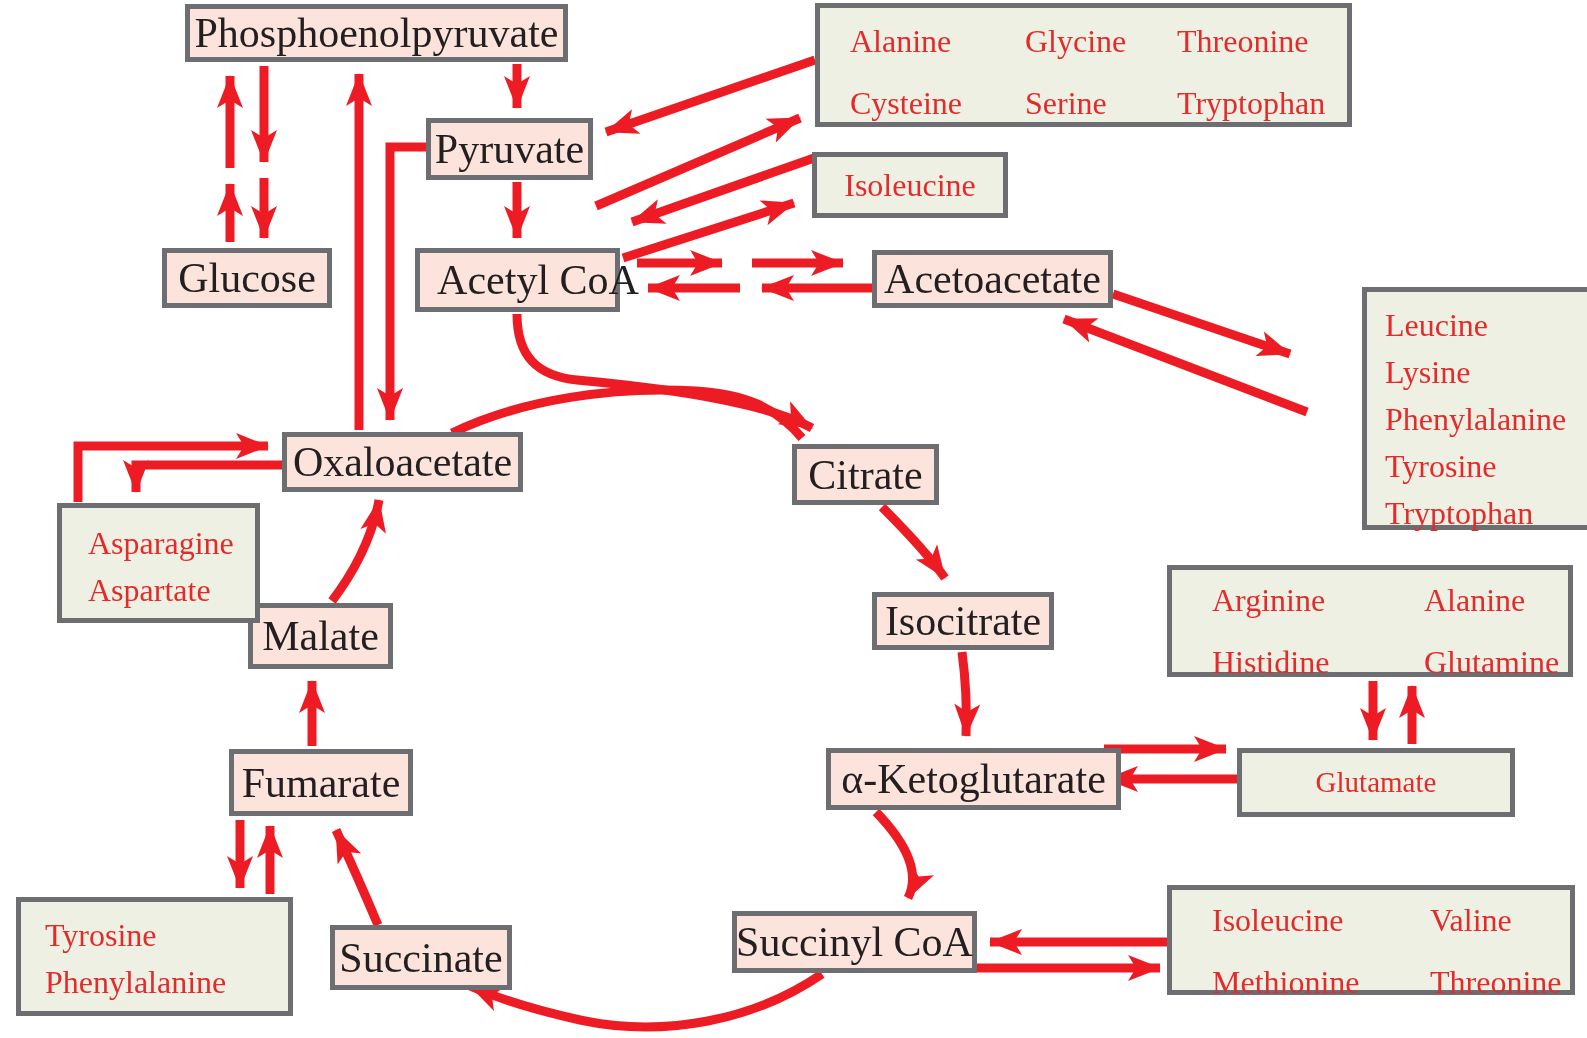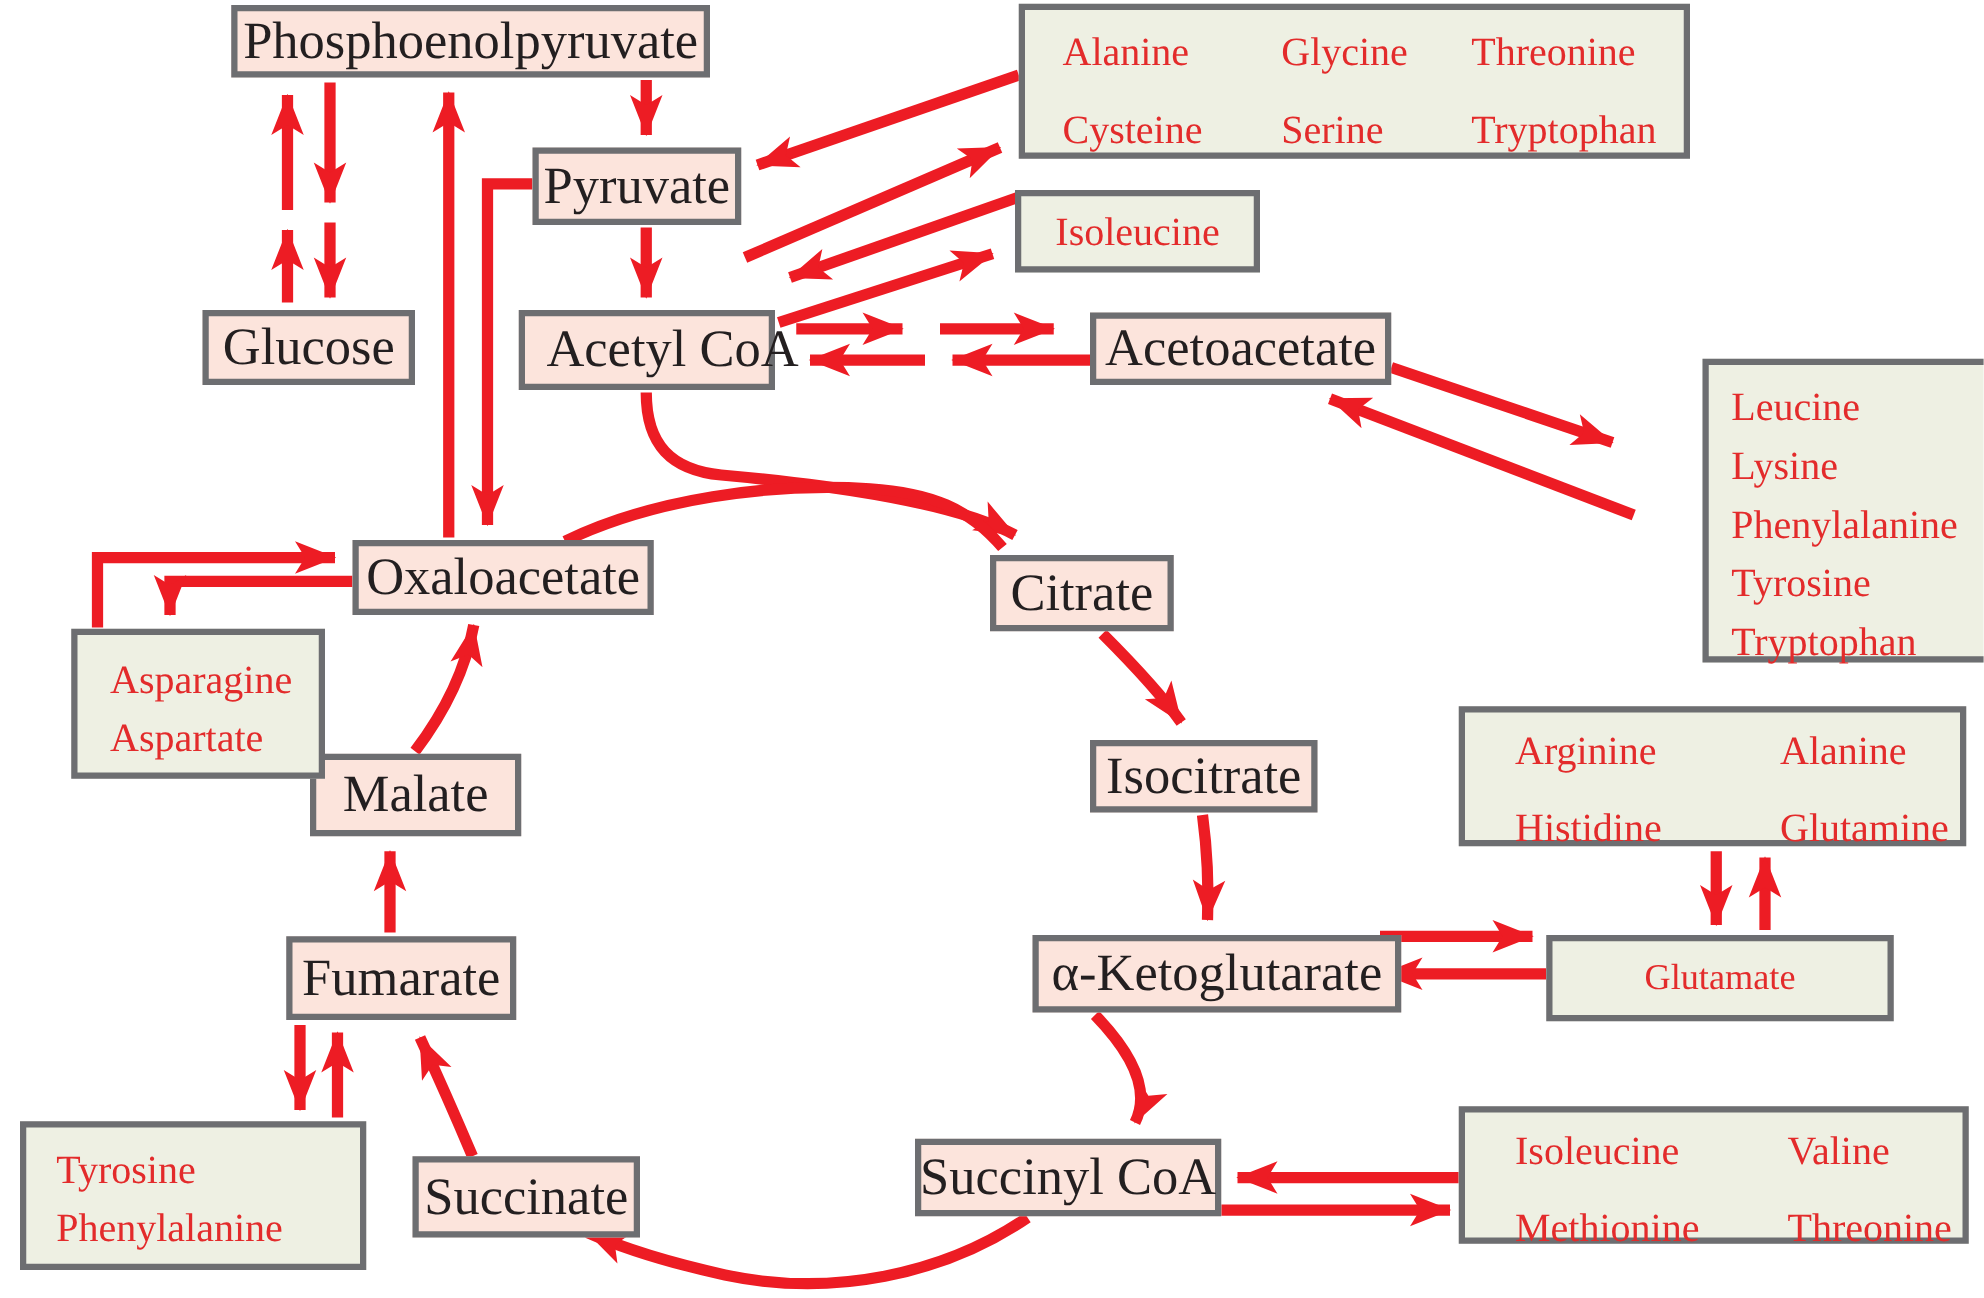--- a/index.html
+++ b/index.html
@@ -129,21 +129,21 @@
     </div>
   <div class="node" style="left:732px;top:911px;width:245px;height:62px;">
     <span>Succinyl CoA</span>
     </div>
   <div class="node" style="left:330px;top:925px;width:182px;height:65px;">
     <span>Succinate</span>
     </div>
   <div class="node" style="left:229px;top:749px;width:184px;height:67px;">
     <span>Fumarate</span>
     </div>
-  <div class="node" style="left:248px;top:603px;width:169px;height:66px;text-align:right;">
+  <div class="node" style="left:248px;top:603px;width:145px;height:66px;text-align:right;">
     <span>Malate</span>
     </div>
 
   <div class="agroup grid3" style="left:815px;top:3px;width:537px;height:124px;">
     <span>Alanine</span>
     <span>Glycine</span>
     <span>Threonine</span>
     <span>Cysteine</span>
     <span>Serine</span>
     <span>Tryptophan</span>

